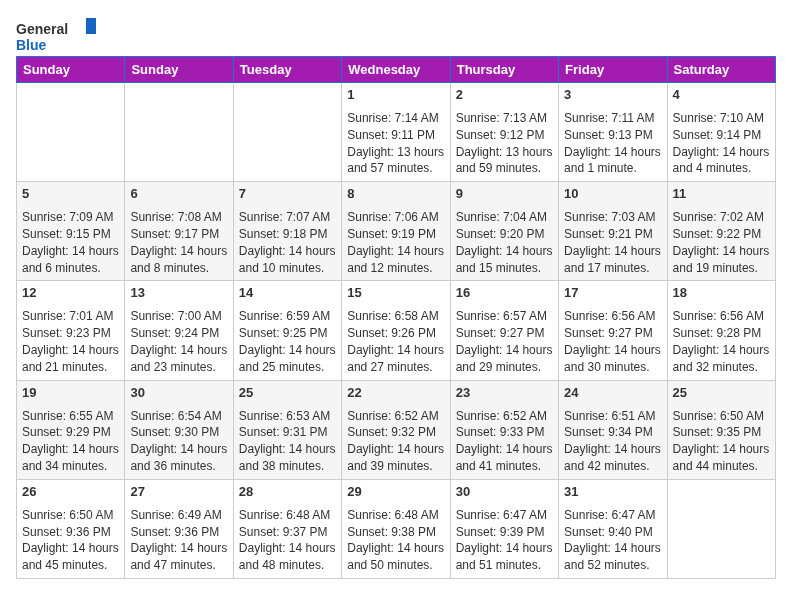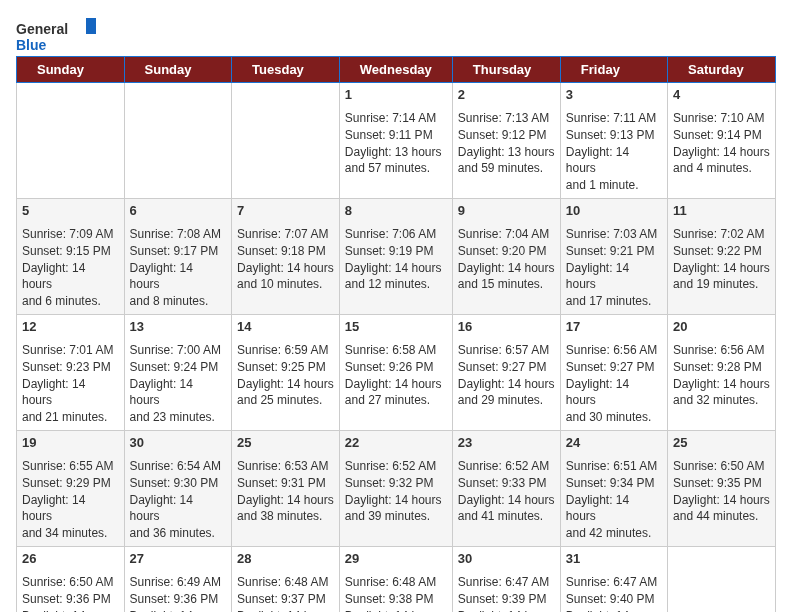--- a/index.html
+++ b/index.html
@@ -31,24 +31,24 @@
     .location {
       font-size: 15px;
       color: #333;
     }
     .calendar {
       width: 100%;
       border-collapse: collapse;
       border: 1px solid #ccc;
     }
     .calendar th {
-      background: #7f1d1d;
+      background: #a21caf;
       color: #fff;
       text-align: left;
-      padding: 5px 20px;
+      padding: 5px 6px;
       font-size: 13px;
       border: 1px solid #1a72d4;
     }
     .calendar td {
       vertical-align: top;
       border: 1px solid #ccc;
       padding: 4px 5px;
       width: calc(100% / 7);
       min-height: 80px;
       font-size: 10.5px;
@@ -172,21 +172,21 @@
         </td>
         <td>
           <span class="day-num">16</span>
           <div class="day-info">Sunrise: 6:57 AM<br>Sunset: 9:27 PM<br>Daylight: 14 hours<br>and 29 minutes.</div>
         </td>
         <td>
           <span class="day-num">17</span>
           <div class="day-info">Sunrise: 6:56 AM<br>Sunset: 9:27 PM<br>Daylight: 14 hours<br>and 30 minutes.</div>
         </td>
         <td>
-          <span class="day-num">20</span>
+          <span class="day-num">18</span>
           <div class="day-info">Sunrise: 6:56 AM<br>Sunset: 9:28 PM<br>Daylight: 14 hours<br>and 32 minutes.</div>
         </td>
       </tr>
       <tr>
         <td>
           <span class="day-num">19</span>
           <div class="day-info">Sunrise: 6:55 AM<br>Sunset: 9:29 PM<br>Daylight: 14 hours<br>and 34 minutes.</div>
         </td>
         <td>
           <span class="day-num">30</span>

